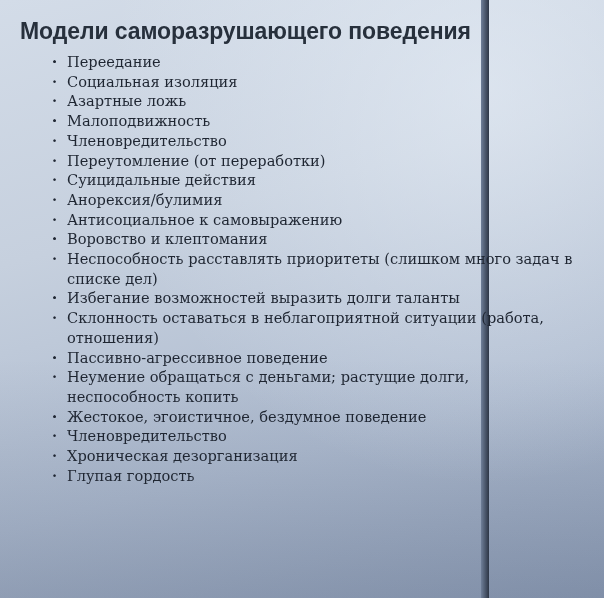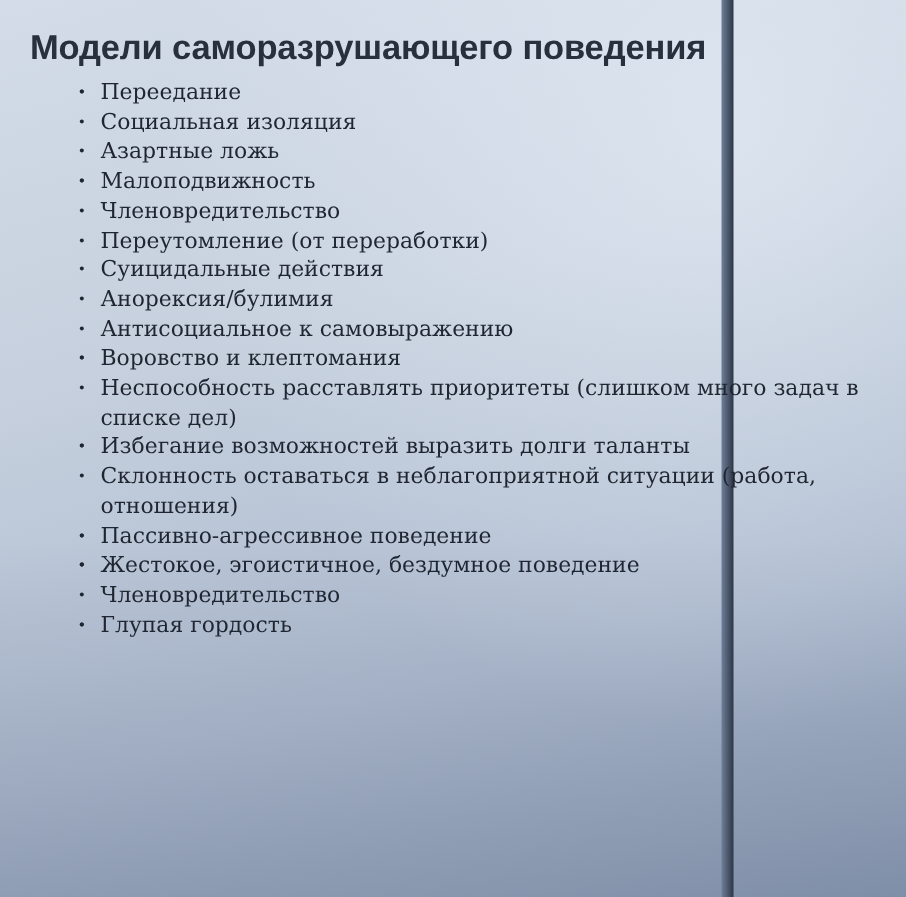--- a/index.html
+++ b/index.html
@@ -92,20 +92,20 @@
     <li><span class="bullet">·</span><span>Анорексия/булимия</span></li>
     <li><span class="bullet">·</span><span>Антисоциальное к самовыражению</span></li>
     <li><span class="bullet">·</span></li>
     <li><span class="bullet">·</span><span>Воровство и клептомания</span></li>
     <li><span class="bullet">·</span><span>Неспособность расставлять приоритеты (слишком много задач в списке дел)</span></li>
     <li><span class="bullet">·</span></li>
     <li><span class="bullet">·</span><span>Избегание возможностей выразить долги таланты</span></li>
     <li><span class="bullet">·</span><span class="small-tail">Склонность оставаться в неблагоприятной ситуации (работа, отношения)</span></li>
     <li><span class="bullet">·</span></li>
     <li><span class="bullet">·</span><span>Пассивно-агрессивное поведение</span></li>
-    <li><span class="bullet">·</span></li>
+    <li><span class="bullet">·</span><span>Неумение обращаться с деньгами; растущие долги, неспособность копить</span></li>
     <li><span class="bullet">·</span></li>
     <li><span class="bullet">·</span><span>Жестокое, эгоистичное, бездумное поведение</span></li>
     <li><span class="bullet">·</span><span>Членовредительство</span></li>
-    <li><span class="bullet">·</span></li>
+    <li><span class="bullet">·</span><span>Хроническая дезорганизация</span></li>
     <li><span class="bullet">·</span><span>Глупая гордость</span></li>
   </ul>
 </div>
 
 </body></html>

